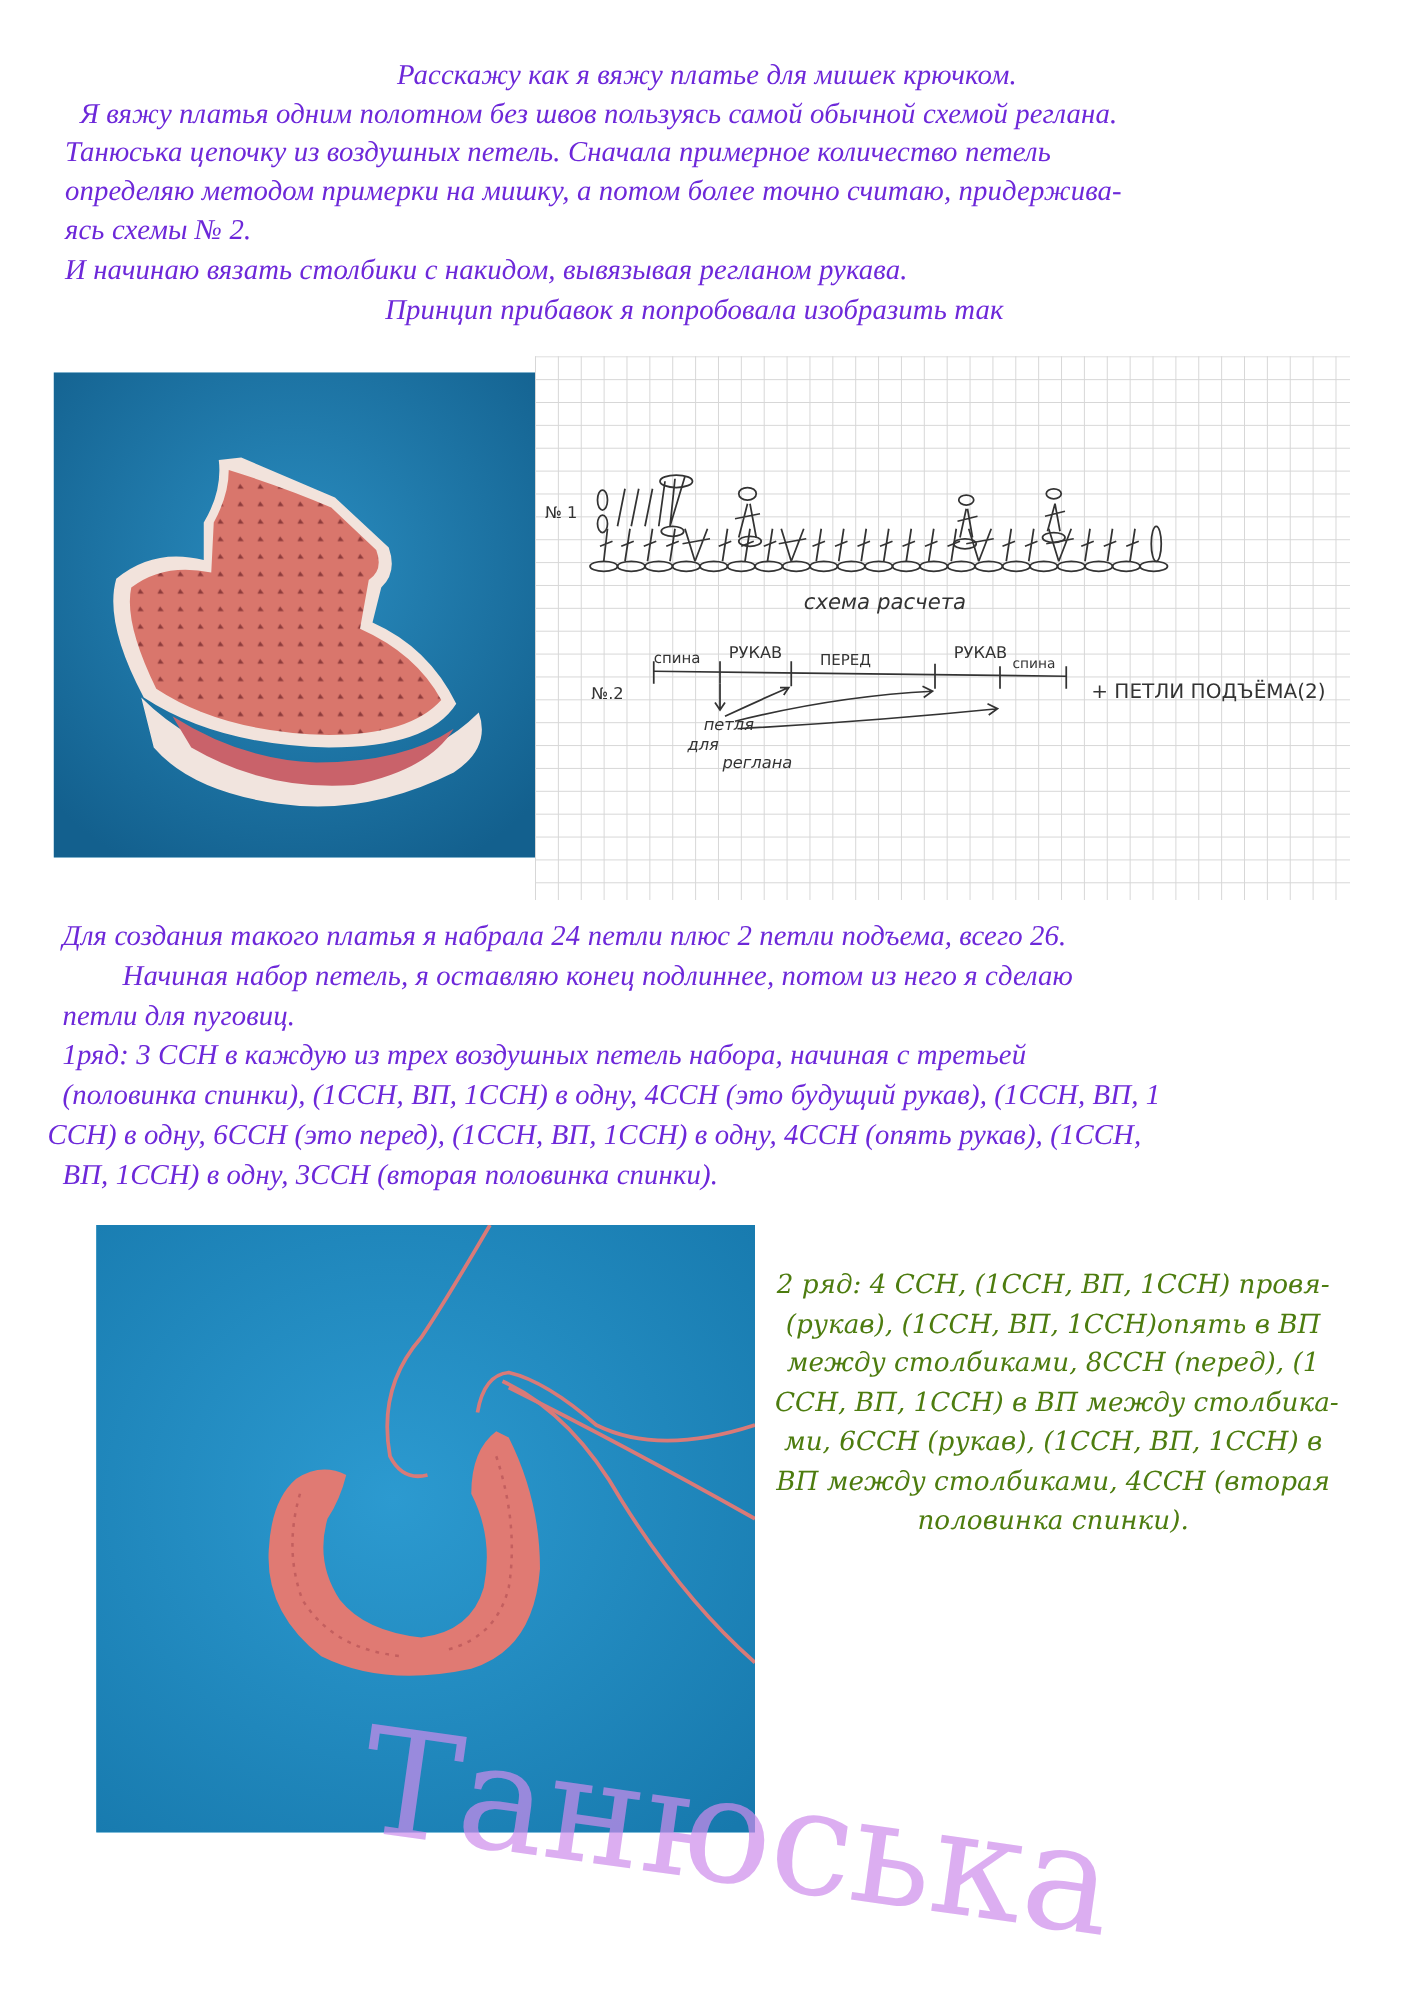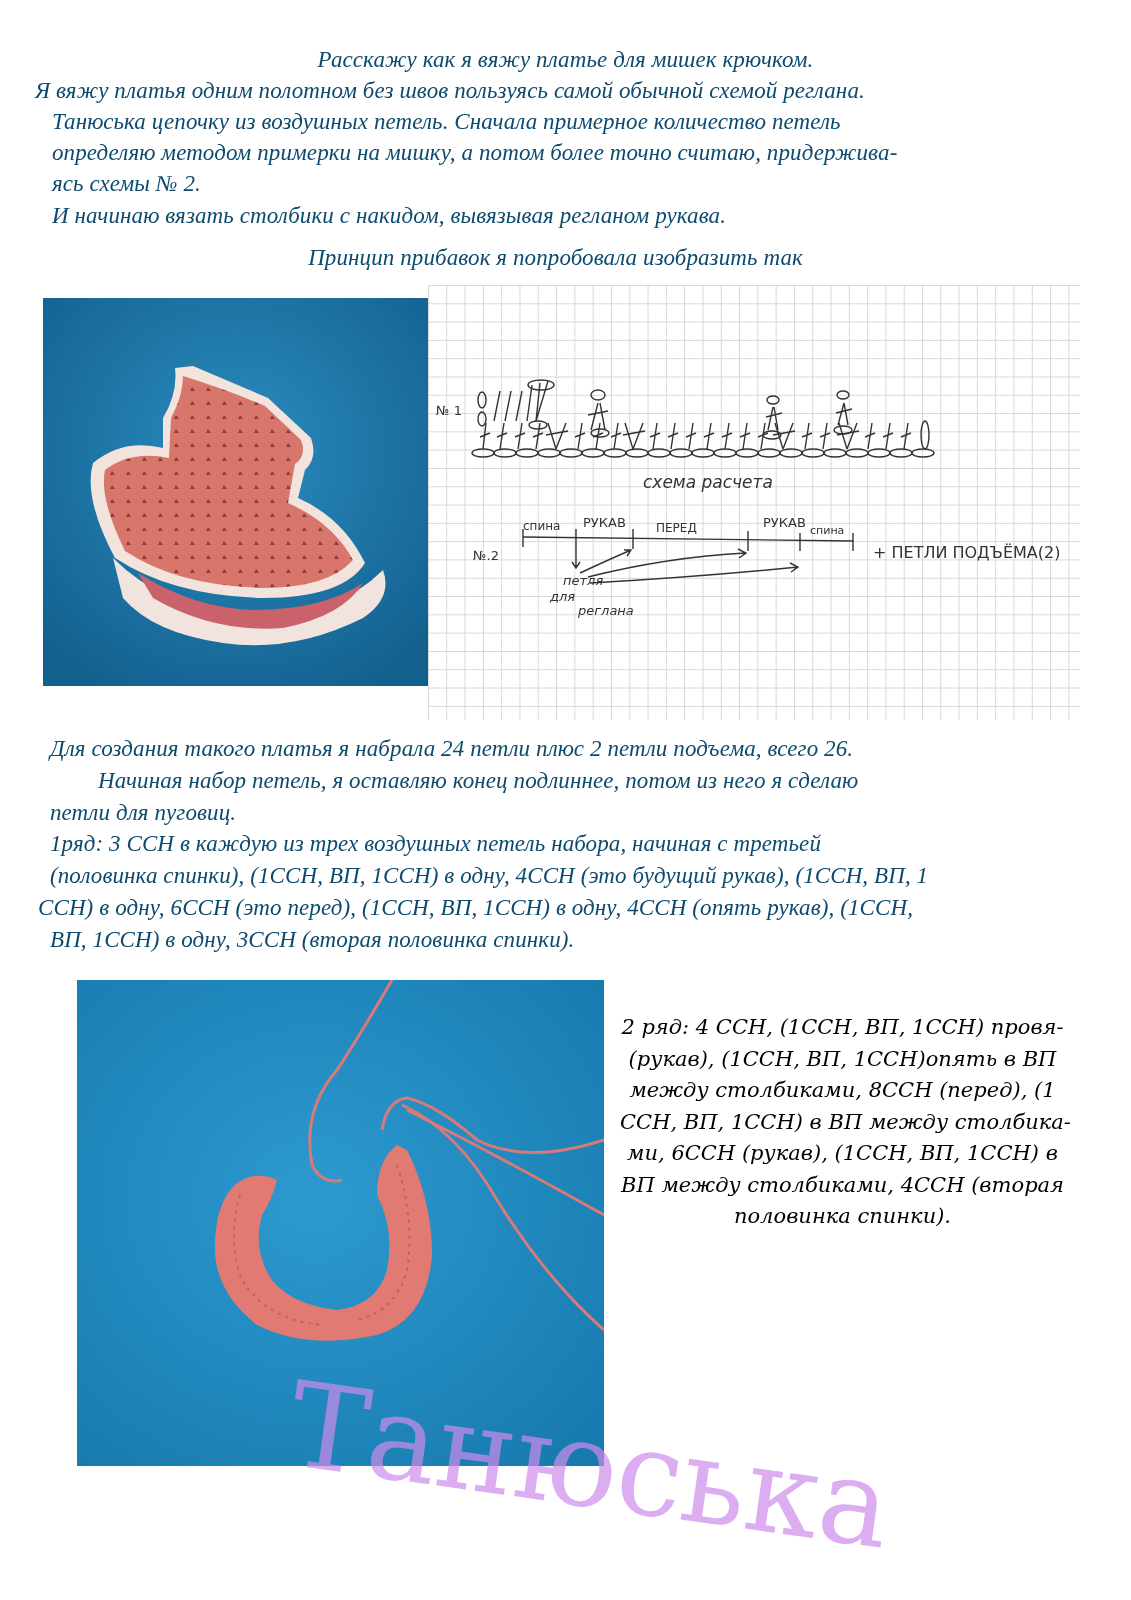--- a/index.html
+++ b/index.html
@@ -1,46 +1,46 @@
 <!DOCTYPE html>
 <html><head>
 <meta charset="utf-8">
 <style>
   html, body { margin: 0; padding: 0; background: #ffffff; }
   body { width: 1131px; height: 1600px; position: relative; overflow: hidden;
          font-family: "Liberation Serif", "DejaVu Serif", serif; color: #3a3a3a; }
   .line { position: absolute; white-space: nowrap; font-style: italic; font-size: 23px;
-          line-height: 31px; color: #0c4a6e; letter-spacing: 0.1px; }
+          line-height: 31px; color: #6d28d9; letter-spacing: 0.1px; }
   .center { text-align: center; }
   .photo { position: absolute; overflow: hidden; }
   .grid { position: absolute; background-color: #ffffff;
     background-image:
       linear-gradient(to right, #d7d7d7 1px, transparent 1px),
       linear-gradient(to bottom, #d7d7d7 1px, transparent 1px);
     background-size: 18.3px 18.3px; }
   .hand { position: absolute; font-family: "DejaVu Sans", sans-serif; font-size: 13px; color: #333;
           font-style: italic; white-space: nowrap; }
   .right-text { position: absolute; left: 620px; width: 445px; text-align: center;
                 font-family: "DejaVu Serif", serif; font-style: italic; font-size: 21px; line-height: 31.5px;
-                color: #000000; }
+                color: #4d7c0f; }
   .right-text div { white-space: nowrap; }
   .watermark { position: absolute; font-family: "DejaVu Serif", serif; font-size: 118px;
                color: rgba(205,140,235,0.7); white-space: nowrap; }
 </style>
 </head>
 <body>
 
 <div>
   <div class="line center" style="left:0;width:1131px;top:44px;">Расскажу как я вяжу платье для мишек крючком.</div>
-  <div class="line" style="left:35px;top:75px;">Я вяжу платья  одним полотном без швов пользуясь самой обычной схемой реглана.</div>
+  <div class="line" style="left:64px;top:75px;">Я вяжу платья  одним полотном без швов пользуясь самой обычной схемой реглана.</div>
   <div class="line" style="left:52px;top:106px;">Танюська цепочку из воздушных петель.  Сначала примерное количество петель</div>
   <div class="line" style="left:52px;top:137px;">определяю методом примерки на мишку, а потом  более точно считаю,  придержива-</div>
   <div class="line" style="left:52px;top:168px;">ясь схемы № 2.</div>
   <div class="line" style="left:52px;top:200px;">И  начинаю вязать столбики с накидом, вывязывая регланом рукава.</div>
-  <div class="line center" style="left:0;width:1111px;top:242px;">Принцип прибавок я попробовала изобразить так</div>
+  <div class="line center" style="left:0;width:1111px;top:232px;">Принцип прибавок я попробовала изобразить так</div>
 </div>
 
 <div class="photo" style="left:43px;top:298px;width:385px;height:388px;background:#1c78a8;" aria-label="pink-crochet-dress-on-blue-background">
   <svg width="385" height="388" viewBox="0 0 385 388">
     <defs>
       <radialGradient id="bg1" cx="50%" cy="40%" r="70%">
         <stop offset="0%" stop-color="#2a8dc0"></stop>
         <stop offset="100%" stop-color="#13608e"></stop>
       </radialGradient>
       <pattern id="holes" width="16" height="14" patternUnits="userSpaceOnUse">

